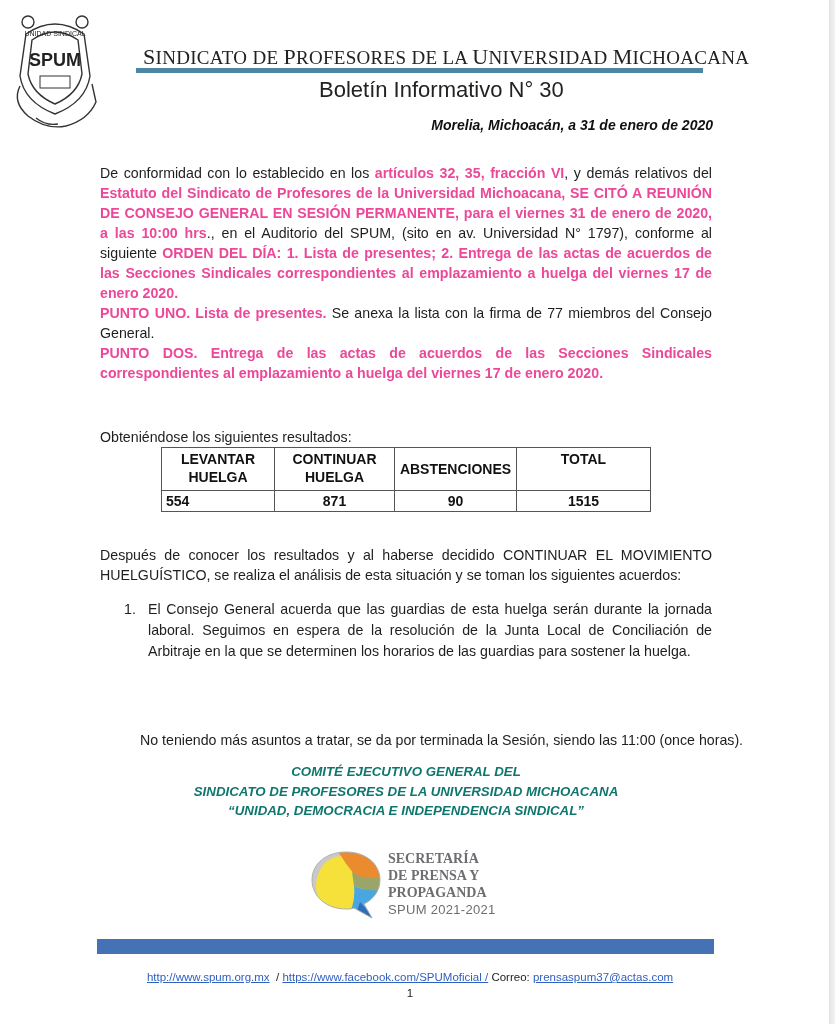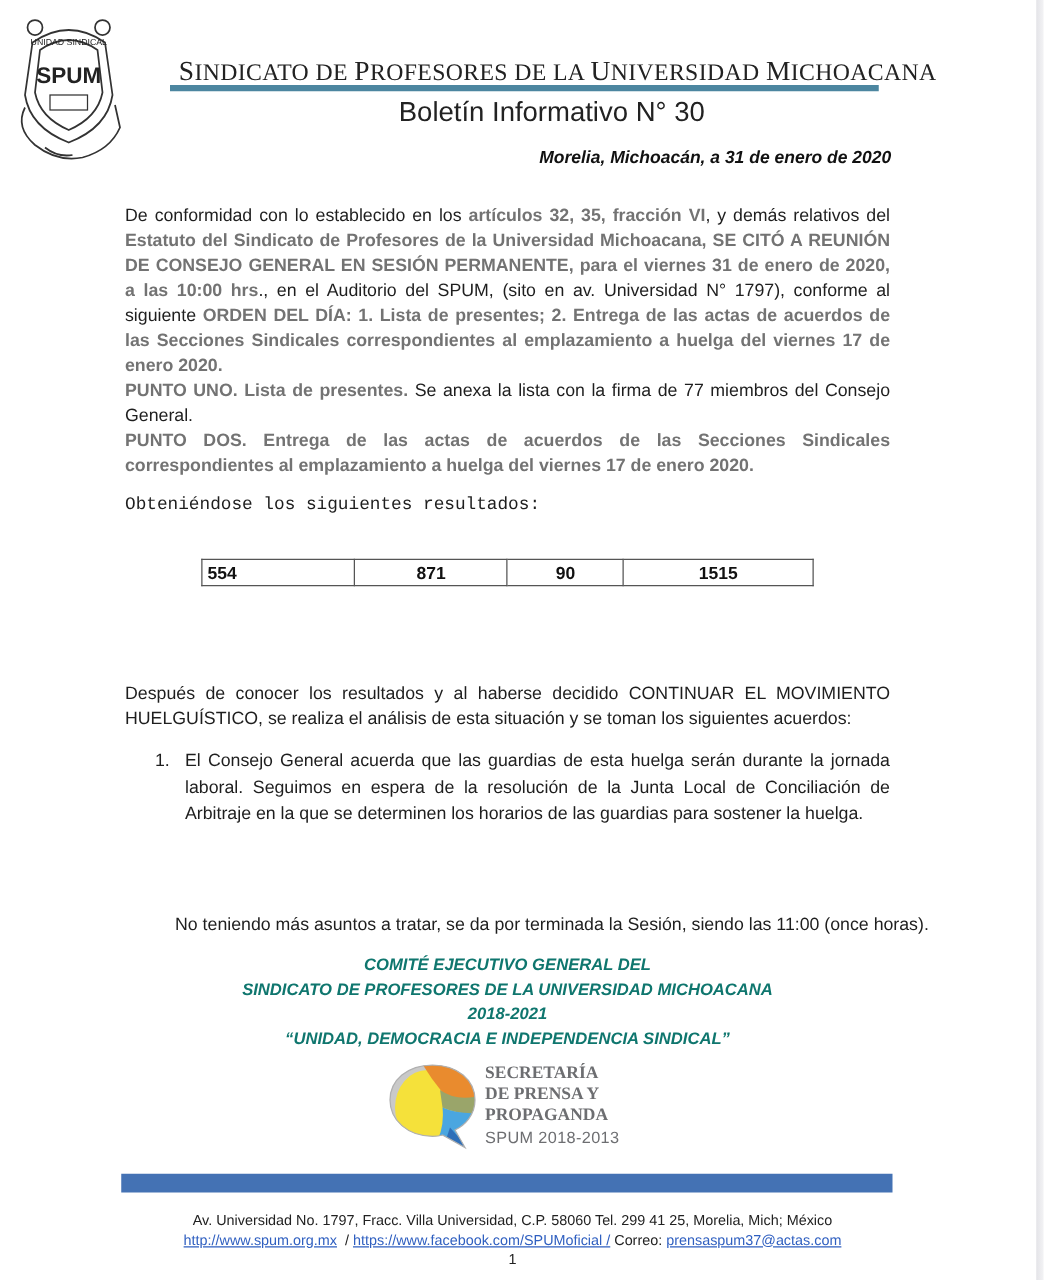--- a/index.html
+++ b/index.html
@@ -31,23 +31,23 @@
   }
   .dateline {
     position: absolute; right: 122px; top: 117px;
     font-size: 14px; font-weight: bold; font-style: italic; color: #111;
   }
   
   .body-text {
     position: absolute; left: 100px; width: 612px;
     font-size: 14.2px; line-height: 20px; text-align: justify; color: #1e1e1e;
   }
-  .body-text b { font-weight: bold; color: #737373; }
+  .body-text b { font-weight: bold; color: #ec4899; }
   .p1 { top: 163px; }
-  .p2 { top: 394px; font-family: Liberation Mono, monospace; }
+  .p2 { top: 427px; }
   .p3 { top: 545px; }
   .list { position: absolute; left: 124px; top: 599px; width: 588px; font-size: 14.2px; line-height: 21px; text-align: justify; color: #1e1e1e; }
   .list .num { position: absolute; left: 0; top: 0; }
   .list .txt { margin-left: 24px; display: block; }
   .p4 { top: 730px; margin-left: 40px; }
   table.results {
     position: absolute; left: 161px; top: 447px; width: 490px;
     border-collapse: collapse; font-size: 14px; font-weight: bold; color: #111;
   }
   table.results th, table.results td { border: 1px solid #555; padding: 0 4px; }
@@ -116,20 +116,26 @@
 <div class="body-text p1">
   <span>De conformidad con lo establecido en los </span><b>artículos 32, 35, fracción VI</b><span>, y demás relativos del </span><b>Estatuto del Sindicato de Profesores de la Universidad Michoacana, SE CITÓ A REUNIÓN DE CONSEJO GENERAL EN SESIÓN PERMANENTE, para el viernes 31 de enero de 2020, a las 10:00 hrs</b><span>., en el Auditorio del SPUM, (sito en av. Universidad N° 1797), conforme al siguiente </span><b>ORDEN DEL DÍA: 1. Lista de presentes; 2. Entrega de las actas de acuerdos de las Secciones Sindicales correspondientes al emplazamiento a huelga del viernes 17 de enero 2020.</b><br>
   <span><b>PUNTO UNO.  Lista de presentes.</b><span> Se anexa la lista con la firma de 77 miembros del Consejo General.</span></span><br>
   <span><b>PUNTO DOS. Entrega de las actas de acuerdos de las Secciones Sindicales correspondientes al emplazamiento a huelga del viernes 17 de enero 2020.</b></span>
 </div>
 
 <div class="body-text p2">Obteniéndose los siguientes resultados:</div>
 
 <table class="results">
   <tbody>
+      <tr>
+    <th class="top" style="width:104px"><span>LEVANTAR</span><br><span>HUELGA</span></th>
+    <th class="top" style="width:111px"><span>CONTINUAR</span><br><span>HUELGA</span></th>
+    <th style="width:113px">ABSTENCIONES</th>
+    <th class="top">TOTAL</th>
+  </tr>
   <tr>
     <td class="left">554</td>
     <td>871</td>
     <td>90</td>
     <td>1515</td>
   </tr>
 </tbody>
   </table>
 
 <div class="body-text p3">Después de conocer los resultados y al haberse decidido CONTINUAR EL MOVIMIENTO HUELGUÍSTICO, se realiza el análisis de esta situación y se toman los siguientes acuerdos:</div>
@@ -139,21 +145,20 @@
     <span class="num">1.</span>
     <span class="txt">El Consejo General acuerda que las guardias de esta huelga serán durante la jornada laboral. Seguimos en espera de la resolución de la Junta Local de Conciliación de Arbitraje en la que se determinen los horarios de las guardias para sostener la huelga.</span>
   </div>
 </div>
 
 <div class="body-text p4">No teniendo más asuntos a tratar, se da por terminada la Sesión, siendo las 11:00 (once horas).</div>
 
 <div class="sign">
   <div>COMITÉ EJECUTIVO GENERAL DEL</div>
   <div>SINDICATO DE PROFESORES DE LA UNIVERSIDAD MICHOACANA</div>
-  <div>2018-2021</div>
   <div>“UNIDAD, DEMOCRACIA E INDEPENDENCIA SINDICAL”</div>
 </div>
 
 <svg class="press-logo" viewBox="0 0 80 72">
   <defs>
     <clipPath id="bub">
         <path d="M40 4 C60 4 74 16 74 32 C74 44 66 52 58 56 L66 70 L48 60 C45 61 43 61 40 61 C20 61 6 48 6 32 C6 16 20 4 40 4 Z"></path>
       </clipPath>
   </defs>
   <g clip-path="url(#bub)">
@@ -163,23 +168,22 @@
     <path d="M46 24 Q60 34 80 28 L80 44 Q62 44 48 38 Z" fill="#9aa56a"></path>
     <path d="M48 38 Q62 44 80 42 L80 72 L40 72 Q50 56 48 38 Z" fill="#4aa6e0"></path>
     <path d="M54 54 L70 72 L48 72 Z" fill="#2f6fb8"></path>
   </g>
   <path d="M40 4 C60 4 74 16 74 32 C74 44 66 52 58 56 L66 70 L48 60 C45 61 43 61 40 61 C20 61 6 48 6 32 C6 16 20 4 40 4 Z" fill="none" stroke="#b0b0b0" stroke-width="1"></path>
 </svg>
 <div class="press-text">
   <div>SECRETARÍA</div>
   <div>DE PRENSA Y</div>
   <div>PROPAGANDA</div>
-  <div class="sub">SPUM 2018-2013</div>
+  <div class="sub">SPUM 2021-2021</div>
 </div>
 
 <div class="footer-bar"></div>
 <div class="footer">
-  <div>Av. Universidad No. 1797, Fracc. Villa Universidad, C.P. 58060 Tel. 299 41 25, Morelia, Mich; México</div>
   <div>
     <a>http://www.spum.org.mx</a><span style="white-space:pre">  / </span><a>https://www.facebook.com/SPUMoficial /</a><span style="white-space:pre"> Correo: </span><a>prensaspum37@actas.com</a>
   </div>
   <div>1</div>
 </div>
 
 </body></html>

